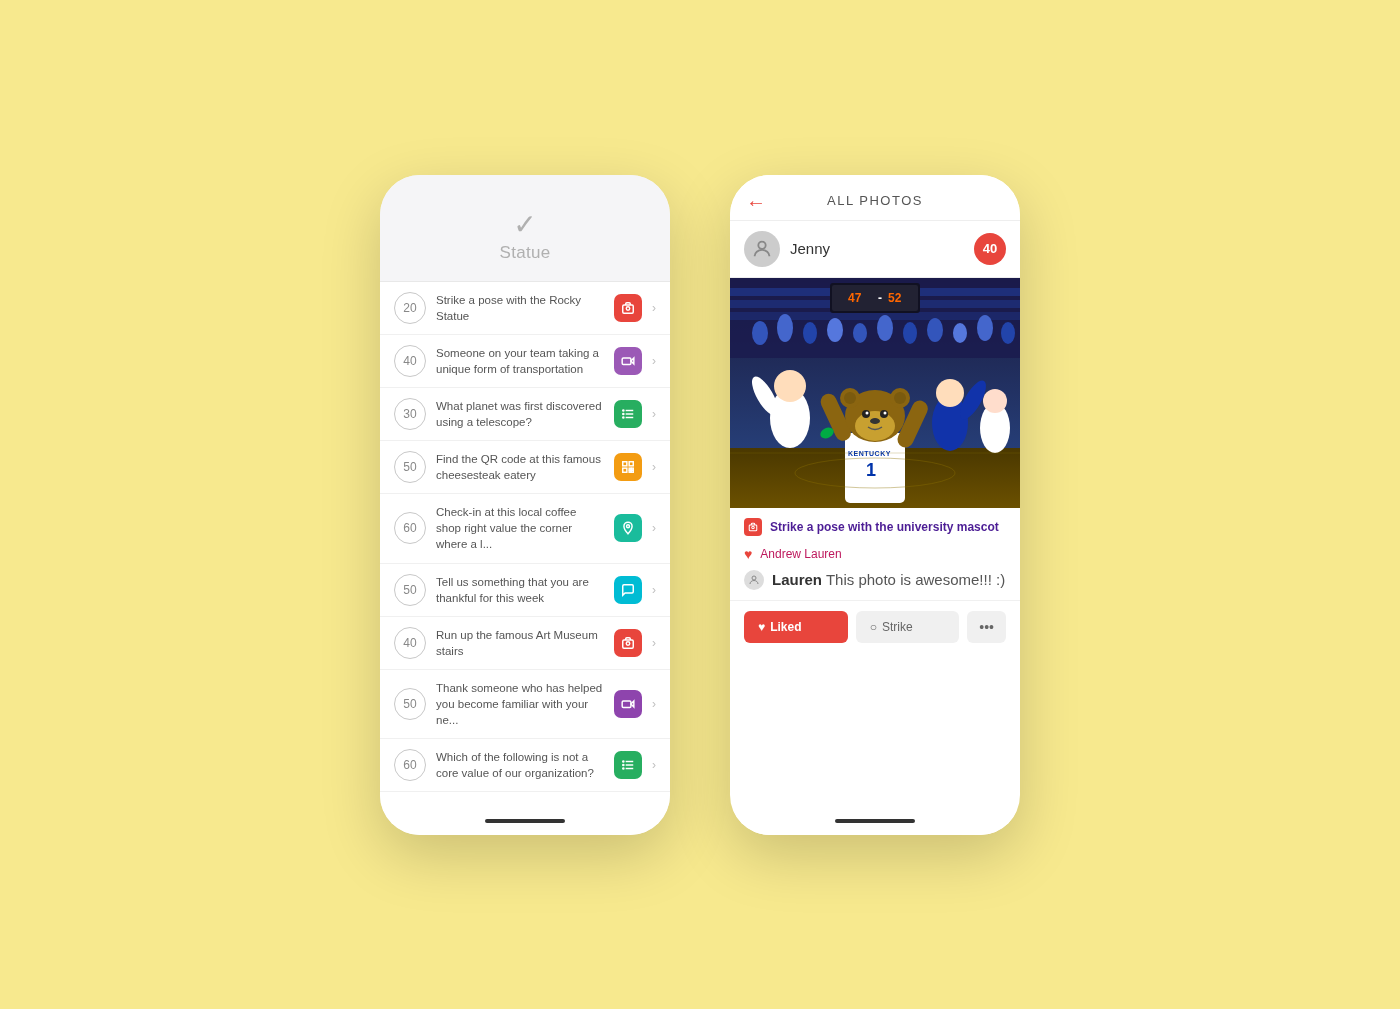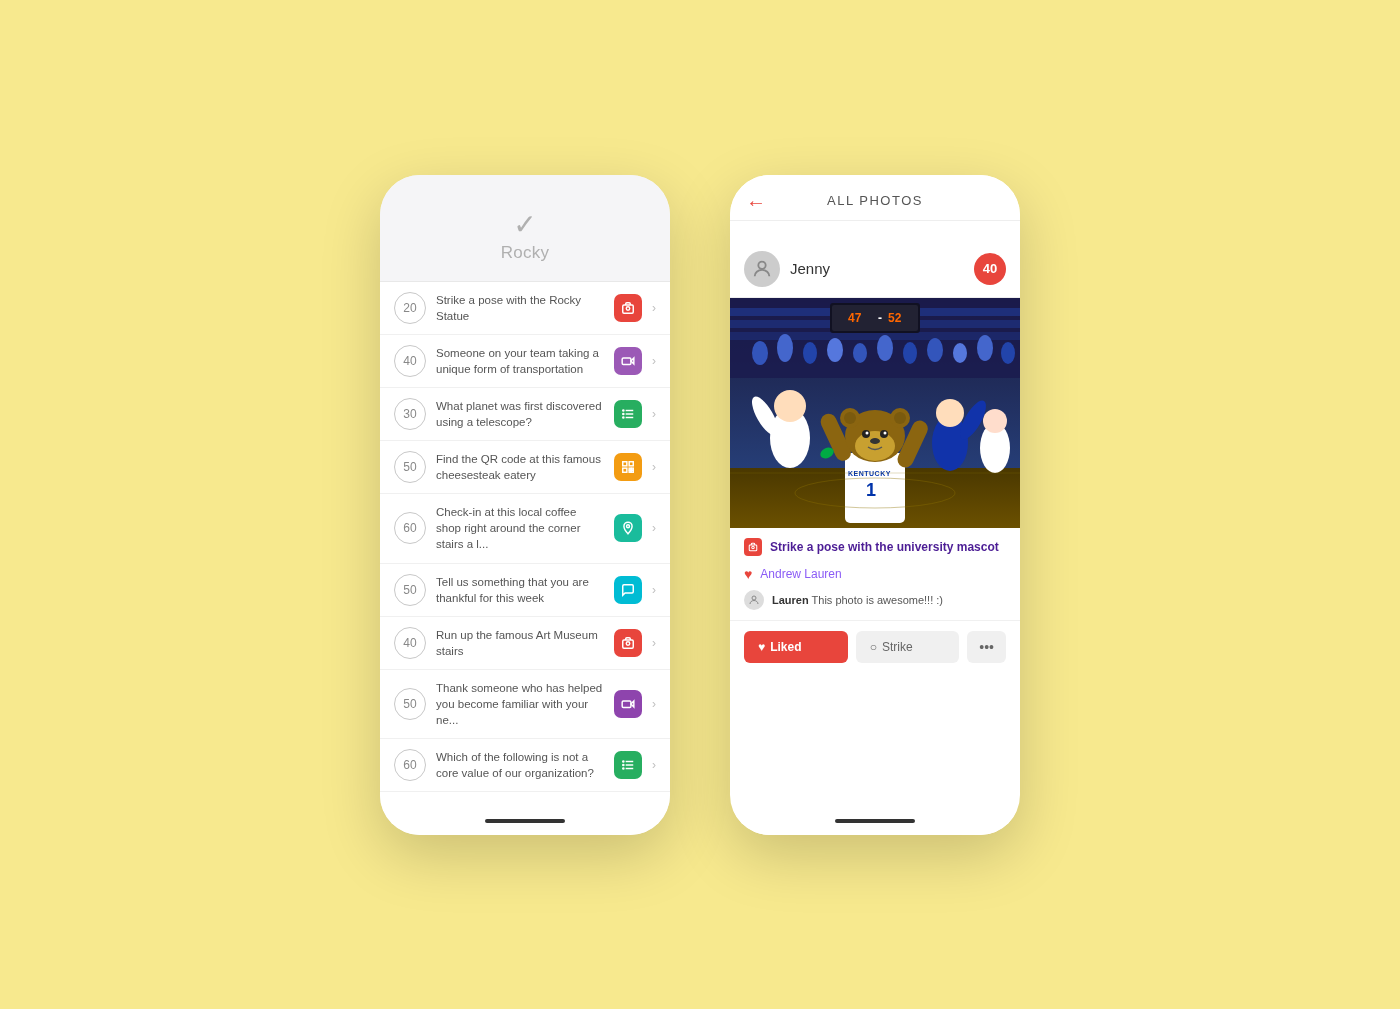--- a/index.html
+++ b/index.html
@@ -169,21 +169,20 @@
       text-transform: uppercase;
     }
 
     .user-row {
       display: flex;
       align-items: center;
       padding: 10px 14px;
       gap: 10px;
       border-bottom: 1px solid #eee;
       background: #fff;
-      margin-top: 20px;
     }
 
     .avatar-circle {
       width: 36px;
       height: 36px;
       border-radius: 50%;
       background: #ccc;
       display: flex;
       align-items: center;
       justify-content: center;
@@ -262,21 +261,21 @@
       padding: 4px 0;
     }
 
     .heart-icon-small {
       color: #e8453c;
       font-size: 14px;
     }
 
     .likes-name {
       font-size: 12px;
-      color: #8b5cf6;
+      color: #be185d;
       font-weight: 500;
     }
 
     .comment-row {
       display: flex;
       align-items: center;
       gap: 8px;
       padding: 4px 0;
     }
 
@@ -286,21 +285,21 @@
       border-radius: 50%;
       background: #ddd;
       display: flex;
       align-items: center;
       justify-content: center;
       font-size: 10px;
       color: #888;
     }
 
     .comment-text {
-      font-size: 11px;
+      font-size: 15px;
       color: #555;
     }
 
     .comment-author {
       font-weight: 700;
       color: #333;
     }
 
     .action-buttons-row {
       display: flex;
@@ -363,21 +362,21 @@
 
   </style>
 </head>
 <body>
 
 <div class="phones-container">
 
   <div class="phone phone-tasks">
     <div class="tasks-header">
       <div class="tasks-checkmark">✓</div>
-      <div class="tasks-title">Rocky</div>
+      <div class="tasks-title">Statue</div>
     </div>
 
     <div class="tasks-list">
 
       <div class="task-item">
         <div class="task-points">20</div>
         <div class="task-text">Strike a pose with the Rocky Statue</div>
         <div class="task-icon red">
           <svg width="14" height="14" viewBox="0 0 24 24" fill="none" stroke="white" stroke-width="2.5">
               <rect x="3" y="7" width="18" height="14" rx="2"></rect>
@@ -428,21 +427,21 @@
               <rect x="18" y="18" width="3" height="3"></rect>
               <rect x="18" y="14" width="3" height="3"></rect>
               <rect x="14" y="18" width="3" height="3"></rect>
             </svg>
         </div>
         <div class="task-chevron">›</div>
       </div>
 
       <div class="task-item">
         <div class="task-points">60</div>
-        <div class="task-text">Check-in at this local coffee shop right around the corner stairs a l...</div>
+        <div class="task-text">Check-in at this local coffee shop right value the corner where a l...</div>
         <div class="task-icon teal">
           <svg width="14" height="14" viewBox="0 0 24 24" fill="none" stroke="white" stroke-width="2.5">
               <path d="M12 2C8.13 2 5 5.13 5 9c0 5.25 7 13 7 13s7-7.75 7-13c0-3.87-3.13-7-7-7z"></path>
               <circle cx="12" cy="9" r="2.5"></circle>
             </svg>
         </div>
         <div class="task-chevron">›</div>
       </div>
 
       <div class="task-item">

